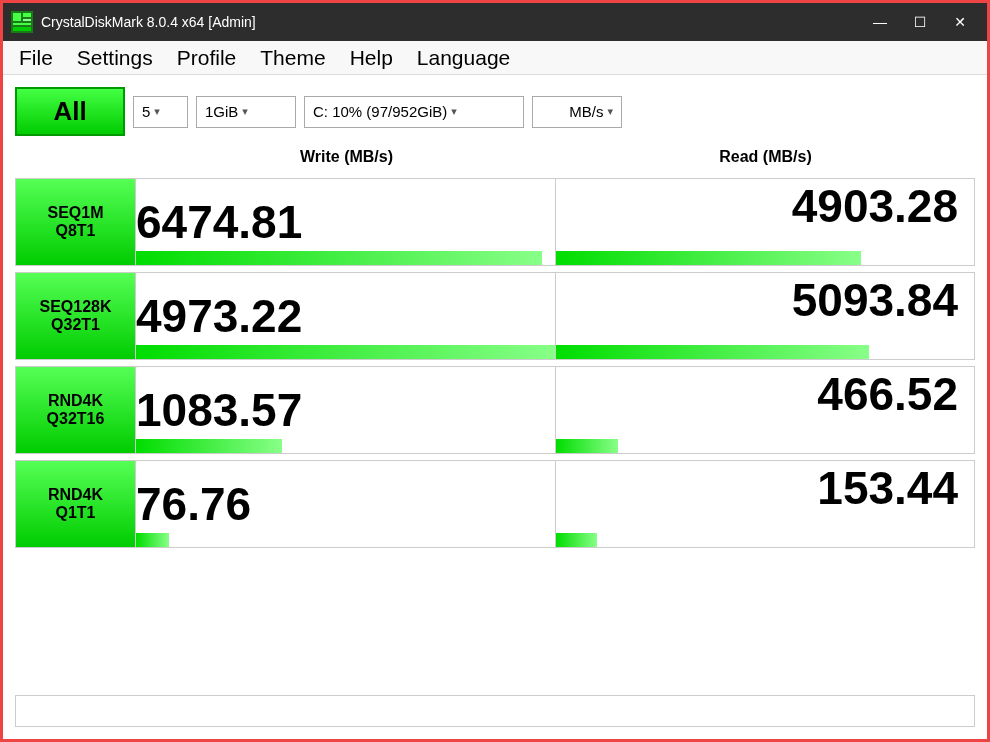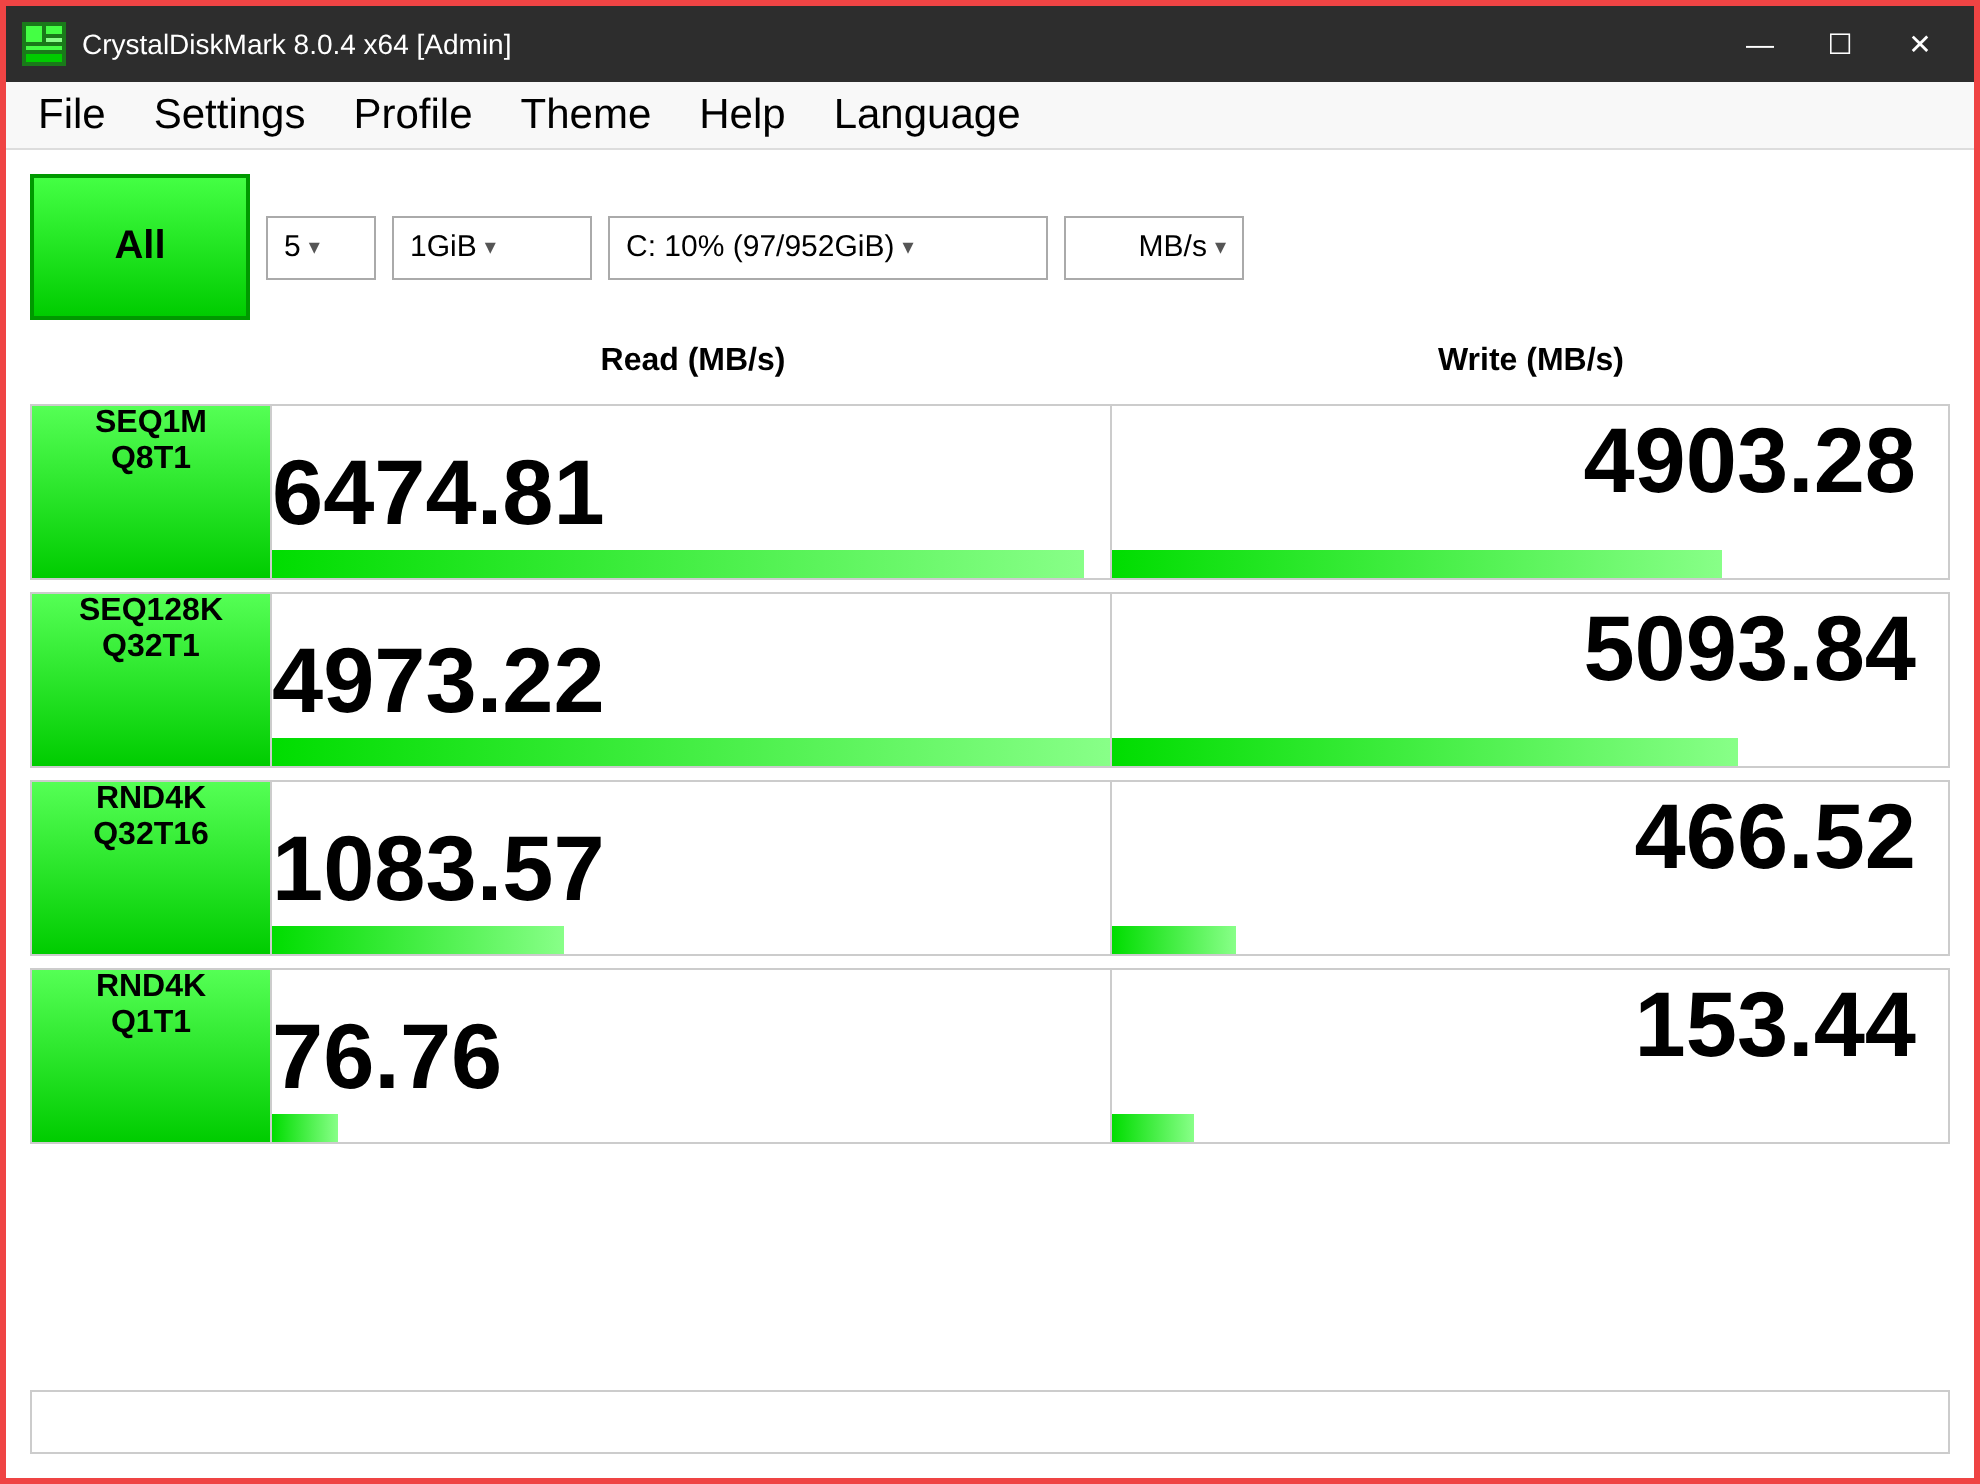--- a/index.html
+++ b/index.html
@@ -97,24 +97,24 @@
     .toolbar-row {
       display: flex;
       align-items: center;
       gap: 8px;
     }
 
     .all-button {
       background: linear-gradient(to bottom, #44ff44, #00cc00);
       border: 2px solid #009900;
       color: #000;
-      font-size: 20px;
+      font-size: 26px;
       font-weight: bold;
       width: 110px;
-      height: 73px;
+      height: 49px;
       cursor: pointer;
       display: flex;
       align-items: center;
       justify-content: center;
     }
 
     .dropdown {
       background: #fff;
       border: 1px solid #aaa;
       padding: 4px 8px;
@@ -164,21 +164,21 @@
       gap: 0;
       height: 88px;
       border: 1px solid #ccc;
     }
 
     .row-label {
       width: 120px;
       background: linear-gradient(to bottom, #55ff55, #00cc00);
       border-right: 1px solid #ccc;
       display: flex;
-      align-items: flex-start;
+      align-items: center;
       justify-content: center;
       font-size: 16px;
       font-weight: bold;
       text-align: center;
       flex-shrink: 0;
     }
 
     .row-read {
       flex: 1;
       display: flex;
@@ -277,22 +277,22 @@
         <span class="chevron">▾</span>
       </div>
 
       <div class="dropdown dropdown-unit">
         <span>MB/s</span>
         <span class="chevron">▾</span>
       </div>
     </div>
 
     <div class="col-headers">
+      <div class="col-header">Write (MB/s)</div>
       <div class="col-header">Read (MB/s)</div>
-      <div class="col-header">Write (MB/s)</div>
     </div>
 
     <div class="data-rows" id="data-rows-container">
     <div class="data-row">
       <div class="row-label">
         <div>
           SEQ1M<br>Q8T1
         </div>
       </div>
       <div class="row-read">

